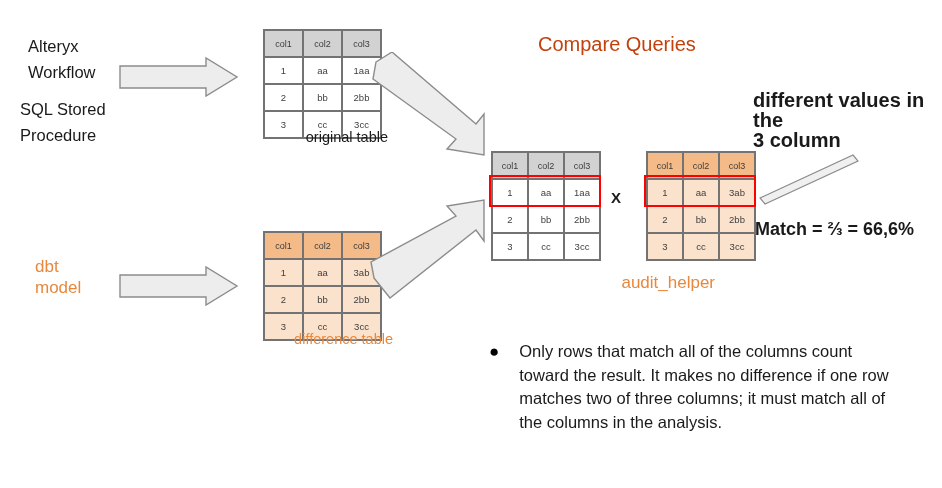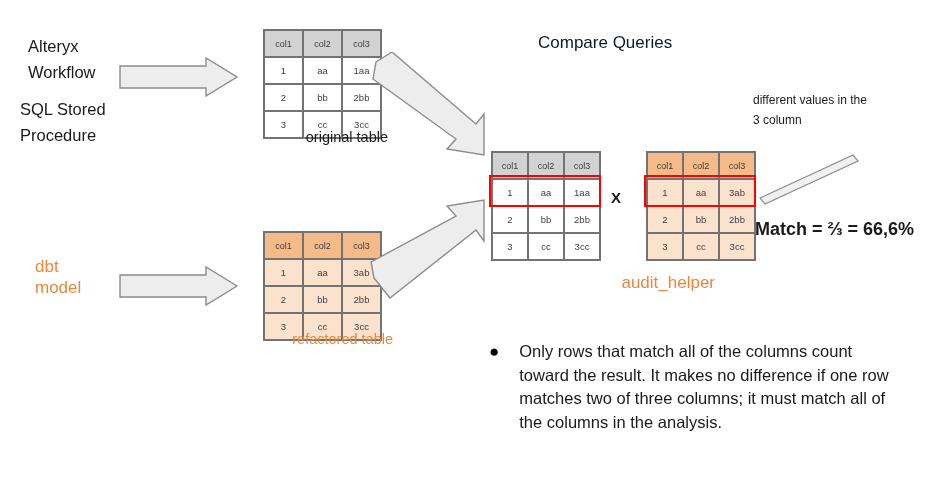--- a/index.html
+++ b/index.html
@@ -34,28 +34,29 @@
     font-size: 14.5px;
     color: #1a1a1a;
     text-align: right;
   }
   .caption-orange {
     font-size: 14.5px;
     color: #e8883c;
     text-align: right;
   }
   .title {
-    font-size: 17px;
-    color: #0f172a;
+    font-size: 20px;
+    color: #c2410c;
   }
   .note {
-    font-size: 12px;
+    font-size: 20px;
     line-height: 20px;
     color: #1a1a1a;
     white-space: pre-line;
+    font-weight: bold;
   }
   .match {
     font-size: 18px;
     color: #1a1a1a;
     white-space: nowrap;
   }
   .xmark {
     font-size: 15px;
     font-weight: bold;
     color: #1a1a1a;
@@ -179,21 +180,21 @@
       <td class="cell">2bb</td>
     </tr>
     <tr>
       <td class="cell">3</td>
       <td class="cell">cc</td>
       <td class="cell">3cc</td>
     </tr>
   </tbody>
     </table>
 </div>
-<div class="abs caption-orange" style="left:248px; top:331px; width:145px;">refactored table</div>
+<div class="abs caption-orange" style="left:248px; top:331px; width:145px;">difference table</div>
 
 <div class="abs" style="left:368px; top:52px;">
   <svg class="arrowsvg" width="145" height="115" viewBox="0 0 145 115">
     <polygon points="8,10 24,0 108,72 116,62 116,103 79,97 88,87 5,27" fill="#ededed" stroke="#8c8c8c" stroke-width="1.4" stroke-linejoin="miter"></polygon>
   </svg>
 </div>
 
 <div class="abs" style="left:368px; top:186px;">
   <svg class="arrowsvg" width="145" height="118" viewBox="0 0 145 118">
     <polygon points="6,92 22,112 108,44 116,55 116,14 79,20 88,30 3,76" fill="#ededed" stroke="#8c8c8c" stroke-width="1.4" stroke-linejoin="miter"></polygon>

